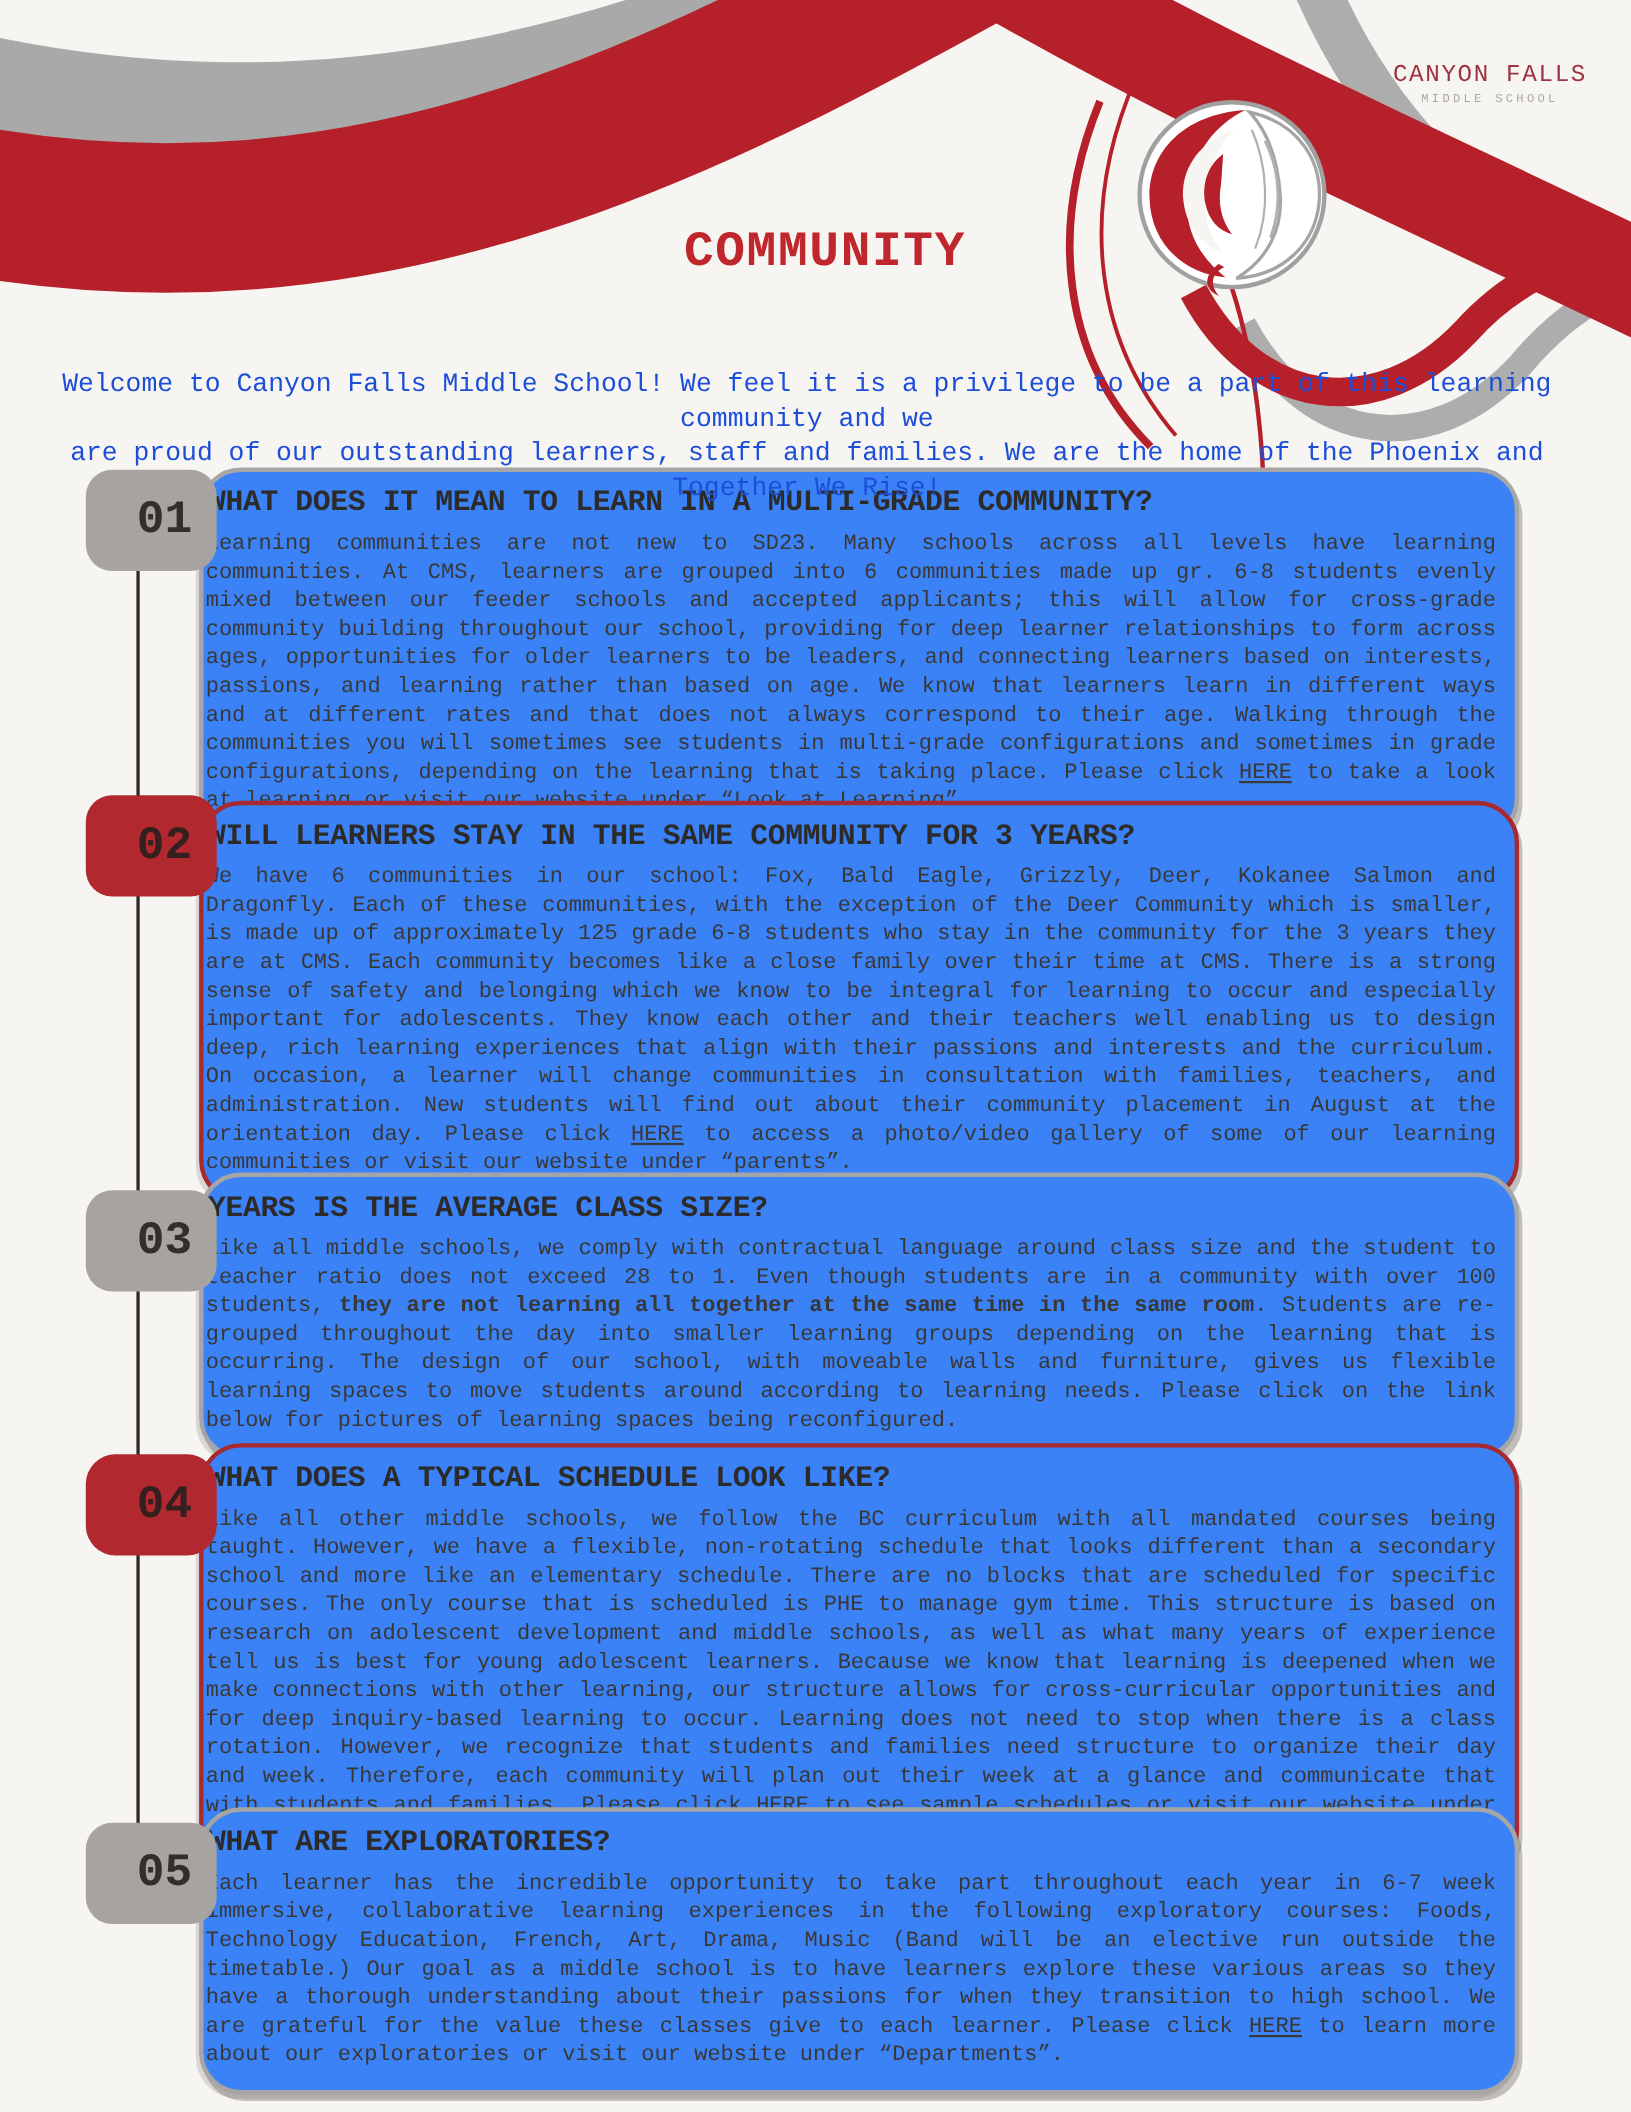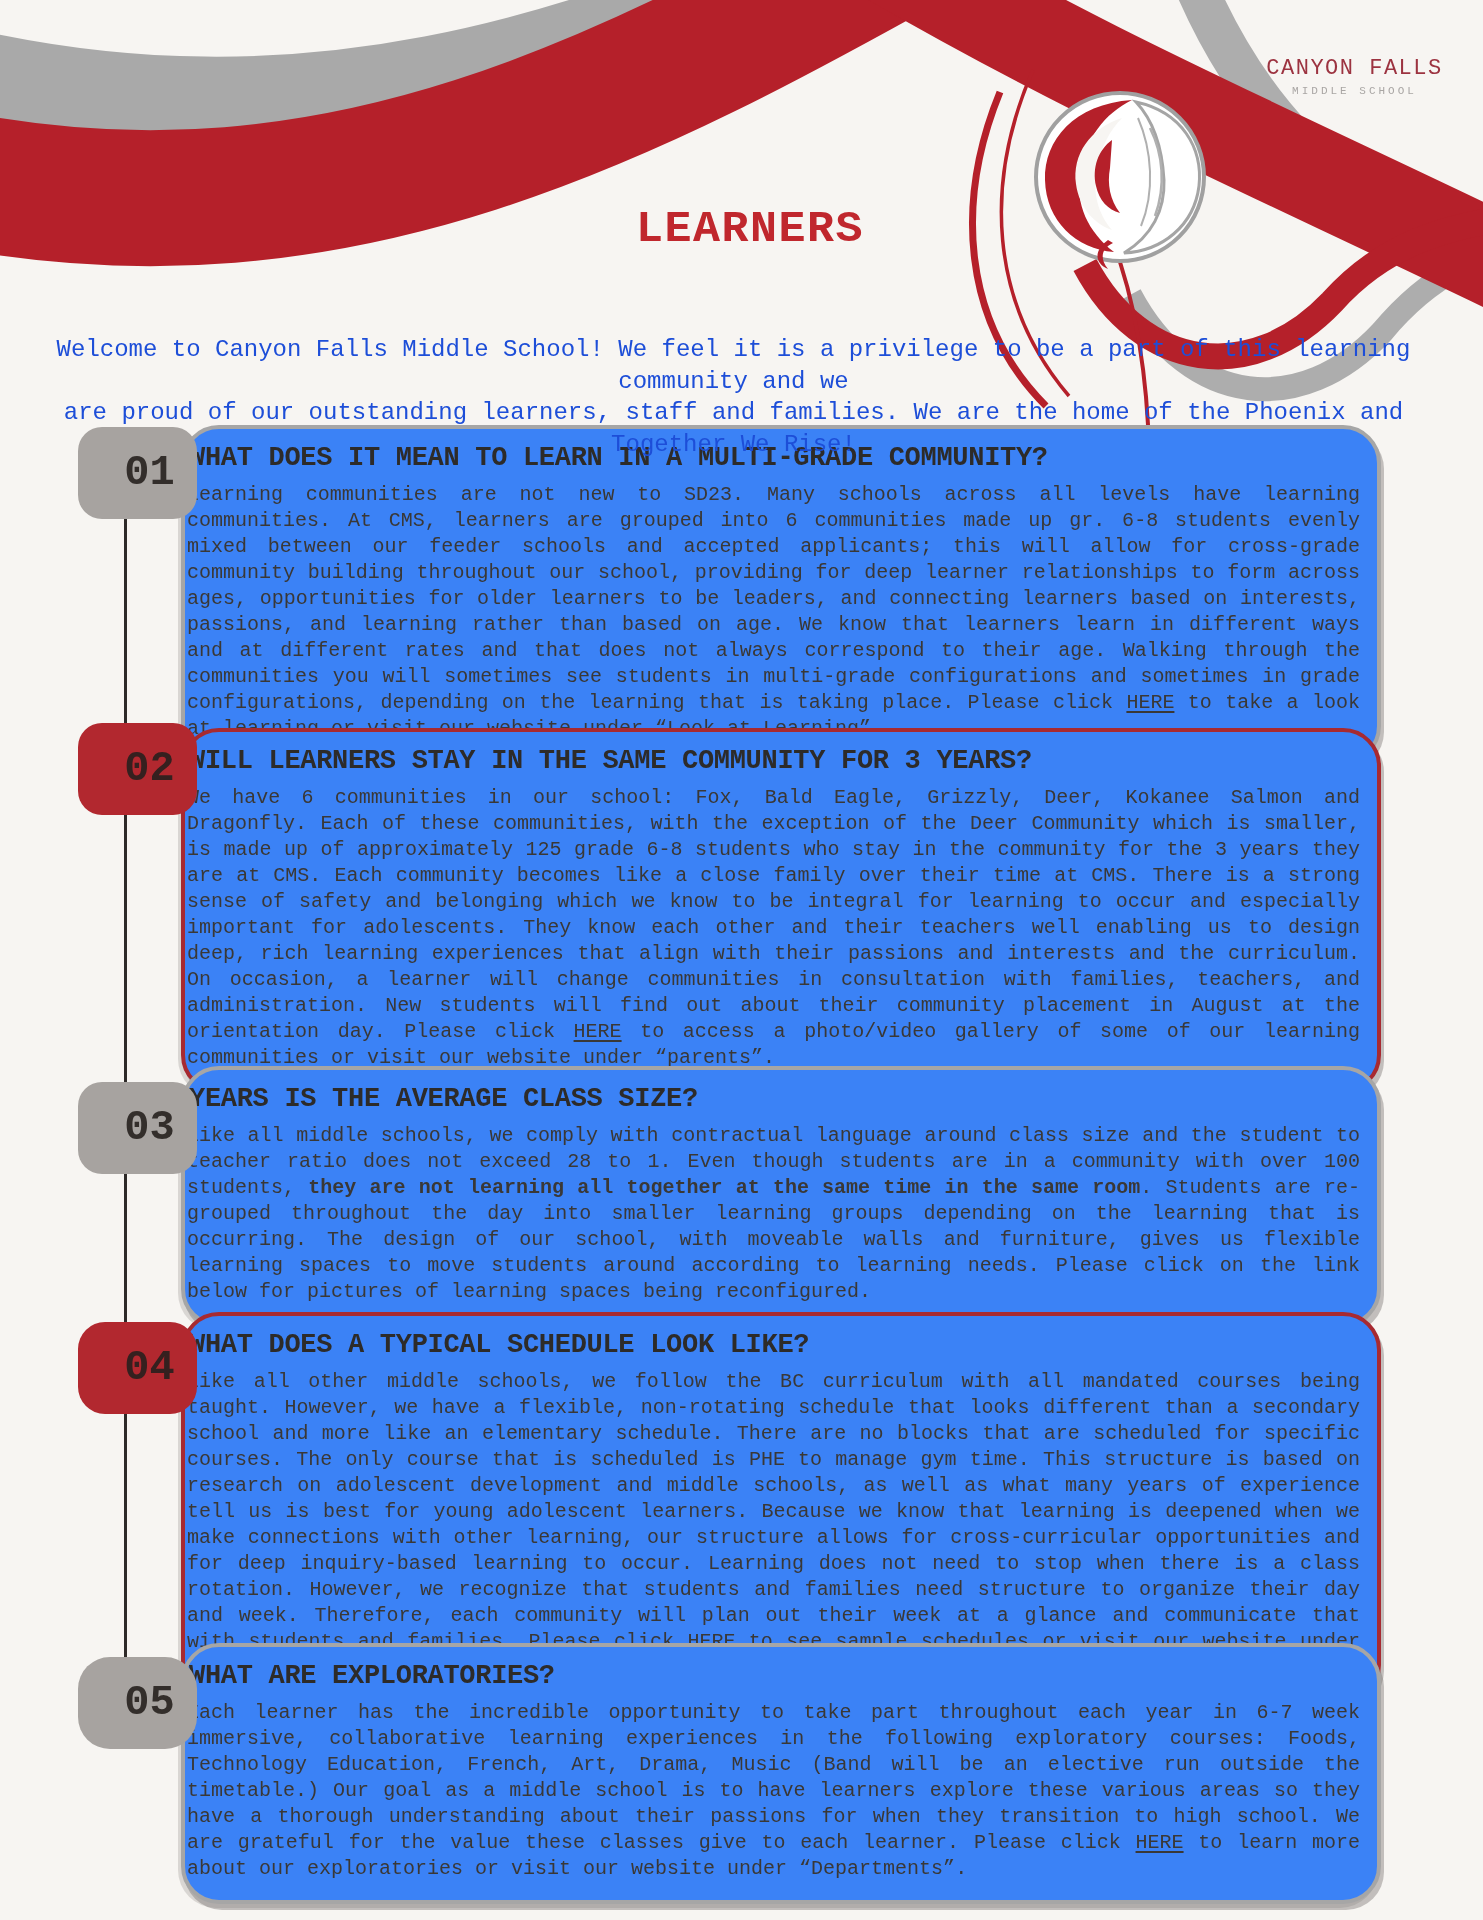--- a/index.html
+++ b/index.html
@@ -67,21 +67,21 @@
       <path d="M 1108,240 C 1094,250 1094,263 1108,269 C 1099,258 1102,248 1113,243 Z" fill="#b5202a"></path>
     </g>
   </svg>
 
   <div class="brand">
     <div class="brand-name">CANYON FALLS</div>
     <div class="brand-sub">MIDDLE SCHOOL</div>
   </div>
 
   <div class="title">
-    <div class="title-2">LEARNERS</div>
+    <div class="title-2">COMMUNITY</div>
   </div>
 
   <div class="welcome">
     <div>Welcome to Canyon Falls Middle School!  We feel it is a privilege to be a part of this learning community and we</div>
     <div>are proud of our outstanding learners, staff and families.  We are the home of the Phoenix and Together We Rise!</div>
   </div>
 
   <div class="connector"></div>
 
   <div class="faq-row" style="top:425px;">
@@ -110,20 +110,20 @@
 
   <div class="faq-row" style="top:1312px;">
     <div class="badge badge--red" style="top:10px;border-radius:27px;">04</div>
     <div class="fbox fbox--red">
       <div class="q">WHAT DOES A TYPICAL SCHEDULE LOOK LIKE?</div>
       <div class="a"><span>Like all other middle schools, we follow the BC curriculum with all mandated courses being taught.  However, we have a flexible, non-rotating schedule that looks different than a secondary school and more like an elementary schedule. There are no blocks that are scheduled for specific courses. The only course that is scheduled is PHE to manage gym time. This structure is based on research on adolescent development and middle schools, as well as what many years of experience tell us is best for young adolescent learners. Because we know that learning is deepened when we make connections with other learning, our structure allows for cross-curricular opportunities and for deep inquiry-based learning to occur. Learning does not need to stop when there is a class rotation. However, we recognize that students and families need structure to organize their day and week. Therefore, each community will plan out their week at a glance and communicate that with students and families. Please click </span><span class="seg-link">HERE</span><span> to see sample schedules or visit our website under “Parents”.</span></div>
     </div>
   </div>
 
   <div class="faq-row" style="top:1643px;">
-    <div class="badge badge--gray" style="top:14px;border-radius:32px;">05</div>
+    <div class="badge badge--gray" style="top:14px;">05</div>
     <div class="fbox">
       <div class="q">WHAT ARE EXPLORATORIES?</div>
       <div class="a"><span>Each learner has the incredible opportunity to take part throughout each year in 6-7 week immersive, collaborative learning experiences in the following exploratory courses:  Foods, Technology Education, French,  Art, Drama, Music (Band will be an elective run outside the timetable.)  Our goal as a middle school is to have learners explore these various areas so they have a thorough understanding about their passions for when they transition to high school. We are grateful for the value these classes give to each learner.  Please click </span><span class="seg-link">HERE</span><span> to learn more about our exploratories or visit our website under “Departments”.</span></div>
     </div>
   </div>
 
 </div>
 
 </body></html>

